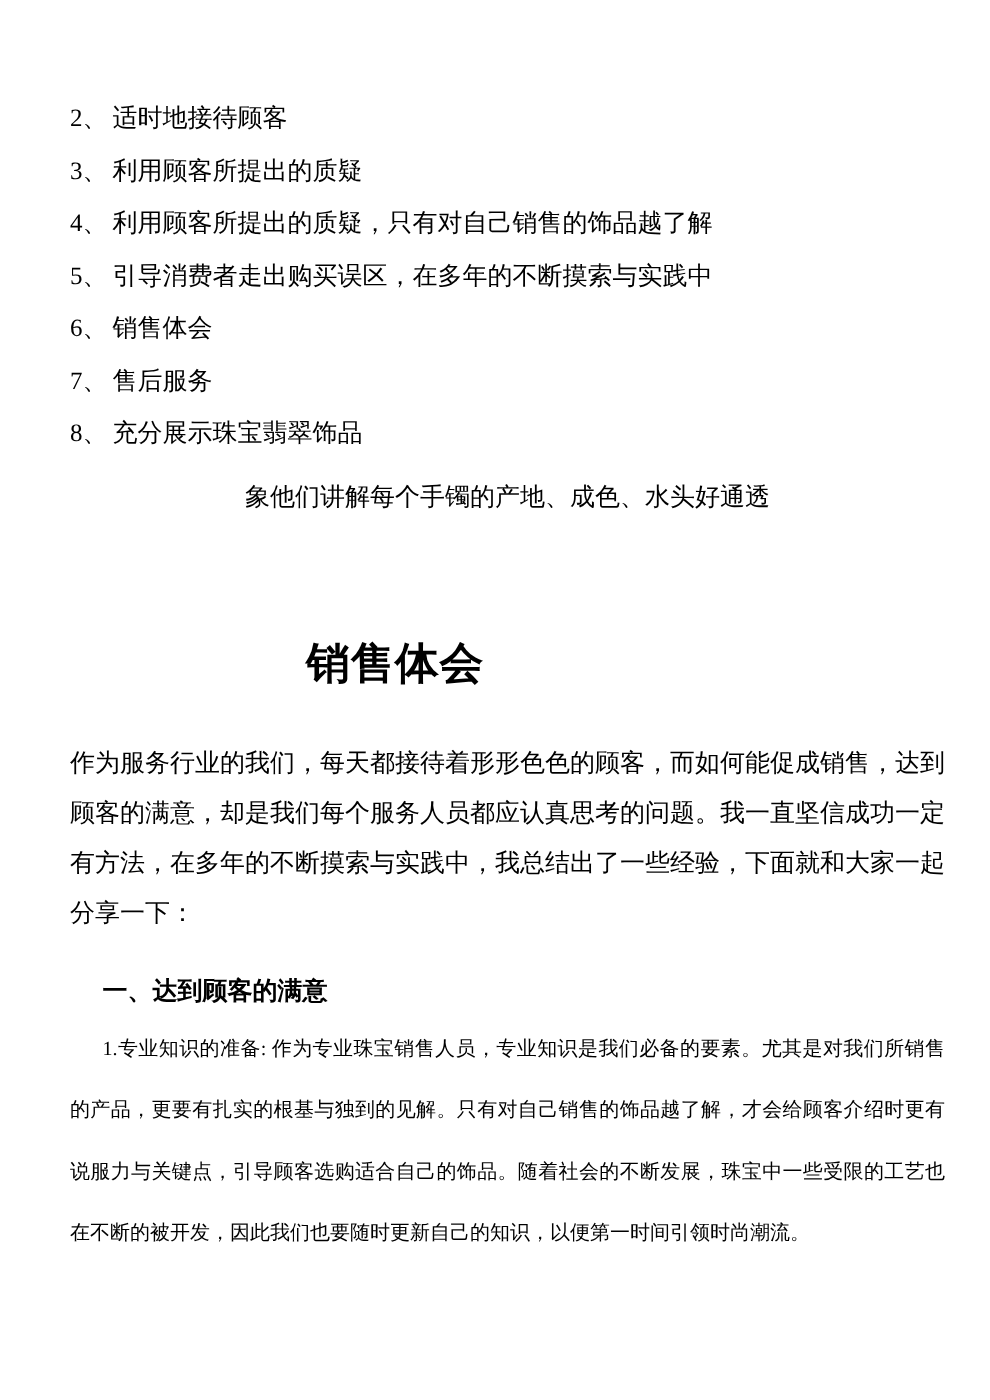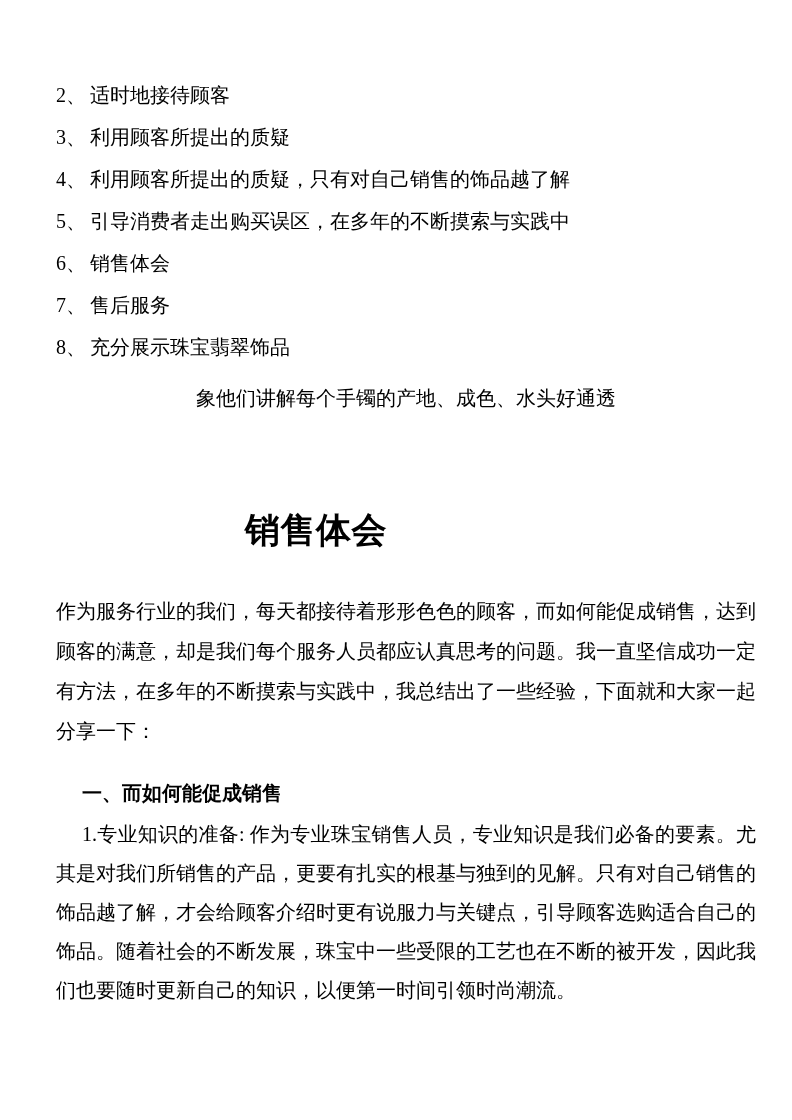--- a/index.html
+++ b/index.html
@@ -61,22 +61,22 @@
   .section-heading {
     margin-top: 22px;
     margin-left: 26px;
     width: fit-content;
     font-size: 20px;
     font-weight: bold;
     line-height: 40px;
   }
   .section-body {
     margin-top: 2px;
-    font-size: 20px;
-    line-height: 39px;
+    font-size: 16px;
+    line-height: 49px;
     text-align: justify;
     text-align-last: left;
     text-indent: 26px;
   }
 </style>
 </head>
 <body>
 
 <div class="page">
   <div class="content">
@@ -111,18 +111,18 @@
         <span>充分展示珠宝翡翠饰品</span>
       </div>
     </div>
 
     <div class="note-line">象他们讲解每个手镯的产地、成色、水头好通透</div>
 
     <div class="doc-title">销售体会</div>
 
     <p class="intro-para">作为服务行业的我们，每天都接待着形形色色的顾客，而如何能促成销售，达到顾客的满意，却是我们每个服务人员都应认真思考的问题。我一直坚信成功一定有方法，在多年的不断摸索与实践中，我总结出了一些经验，下面就和大家一起分享一下：</p>
 
-    <div class="section-heading">一、而如何能促成销售</div>
+    <div class="section-heading">一、达到顾客的满意</div>
 
     <p class="section-body">1.专业知识的准备: 作为专业珠宝销售人员，专业知识是我们必备的要素。尤其是对我们所销售的产品，更要有扎实的根基与独到的见解。只有对自己销售的饰品越了解，才会给顾客介绍时更有说服力与关键点，引导顾客选购适合自己的饰品。随着社会的不断发展，珠宝中一些受限的工艺也在不断的被开发，因此我们也要随时更新自己的知识，以便第一时间引领时尚潮流。</p>
 
   </div>
 </div>
 
 </body></html>

